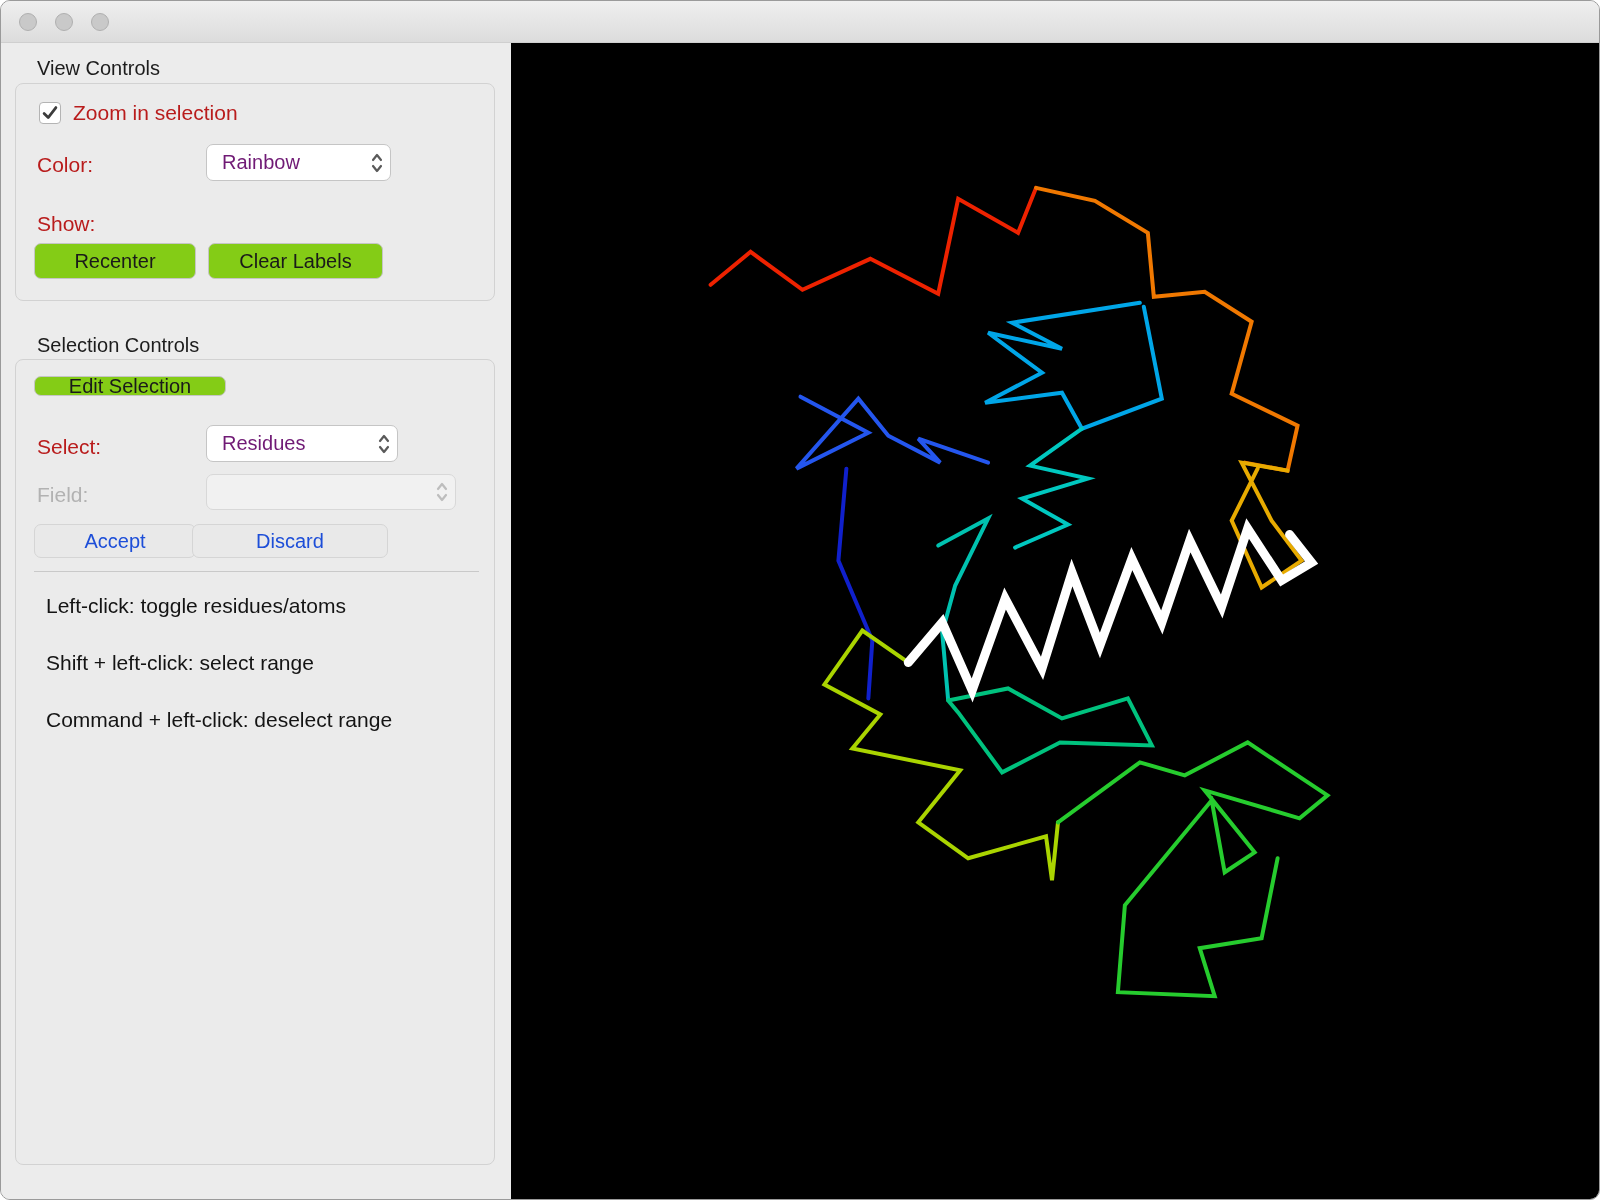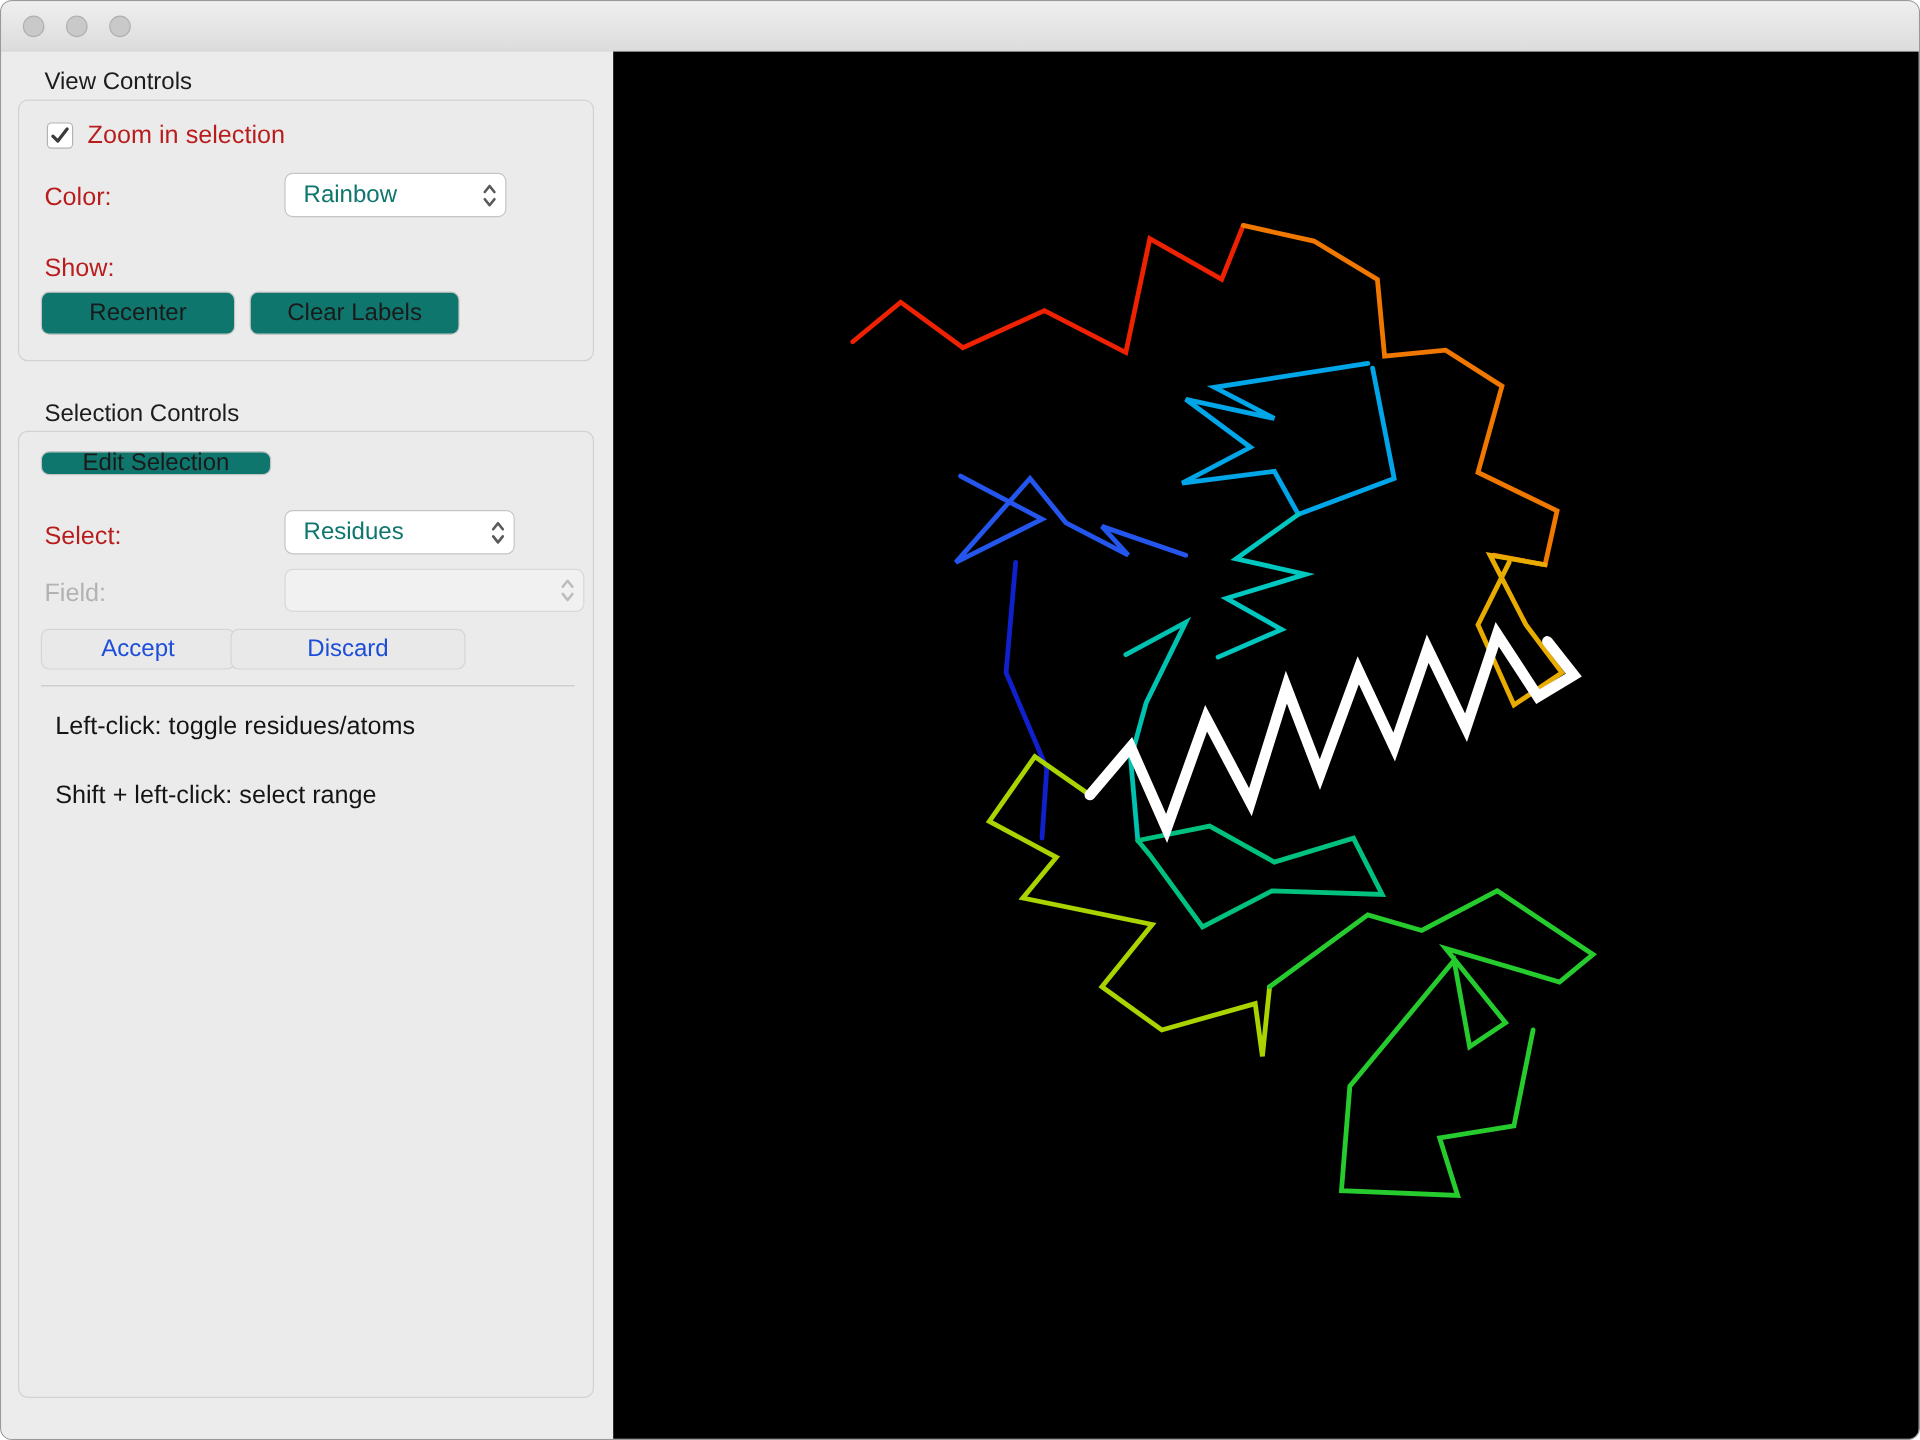--- a/index.html
+++ b/index.html
@@ -15,27 +15,27 @@
   .viewport { position:relative; flex:1; background:#000; }
   .viewport svg { position:absolute; inset:0; width:100%; height:100%; }
 
   .section-title { position:absolute; font-size:20px; color:#1c1c1c; }
   .groupbox { position:absolute; border:1px solid #d2d2d2; border-radius:8px; background:#ebebeb; }
 
   .label { position:absolute; font-size:21px; color:#b91c1c; }
   .label.disabled { color:#b2b2b2; }
 
   .btn { position:absolute; display:flex; align-items:center; justify-content:center;
-         background:#0f766e; border:1px solid #c5c5c5; border-radius:7px;
+         background:#84cc16; border:1px solid #c5c5c5; border-radius:7px;
          font-size:20px; color:#1a1a1a; cursor:default; }
   .btn.disabled { background:#e9e9e9; border-color:#d5d5d5; color:#1d4ed8; }
 
   .popup { position:absolute; display:flex; align-items:center; background:#ffffff;
            border:1px solid #c5c5c5; border-radius:7px; padding:0 30px 0 15px;
-           font-size:20px; color:#0f766e;margin-left:31px; }
+           font-size:20px; color:#701a75; }
   .popup .chev { position:absolute; right:5px; top:50%; transform:translateY(-50%);
                  width:16px; height:26px; }
   .popup .chev path { stroke:#5a5a5a; stroke-width:2.2; fill:none;
                       stroke-linecap:round; stroke-linejoin:round; }
   .popup.disabled { background:#f1f1f1; border-color:#d8d8d8; }
   .popup.disabled .chev path { stroke:#bdbdbd; }
 
   .checkbox { position:absolute; width:22px; height:22px; background:#ffffff;
               border:1px solid #b4b4b4; border-radius:4px; }
   .checkbox svg { width:100%; height:100%; display:none; }
@@ -135,20 +135,21 @@
         </svg>
       </div>
 
       <div class="btn disabled pos-accept">Accept</div>
       <div class="btn disabled pos-discard">Discard</div>
 
       <div class="divider pos-divider"></div>
 
       <div class="help pos-help1">Left-click: toggle residues/atoms</div>
       <div class="help pos-help2">Shift + left-click: select range</div>
+      <div class="help pos-help3">Command + left-click: deselect range</div>
     </div>
 
     <div class="viewport" id="viewport" style="background: rgb(0, 0, 0);">
       <svg id="molecule-svg" viewBox="0 0 1090 1158" preserveAspectRatio="none">
           <polyline points="200,242 240,209 292,247 360,216 428,251 448,156 508,190 526,145" fill="none" stroke="#ee2200" stroke-width="4" stroke-linejoin="miter" stroke-linecap="round"></polyline>
           <polyline points="526,145 585,158 638,190 644,254 695,249 742,279 722,351 788,383 778,428 735,420" fill="none" stroke="#f07800" stroke-width="4" stroke-linejoin="miter" stroke-linecap="round"></polyline>
           <polyline points="778,428 732,420 762,478 792,518 752,545 722,478 748,426" fill="none" stroke="#e8ab00" stroke-width="4" stroke-linejoin="miter" stroke-linecap="round"></polyline>
           <polyline points="630,260 502,280 552,306 478,290 532,330 475,360 552,350 572,386 652,356 634,264" fill="none" stroke="#00a6e8" stroke-width="4" stroke-linejoin="miter" stroke-linecap="round"></polyline>
           <polyline points="572,386 520,423 578,436 512,456 558,482 505,505" fill="none" stroke="#00c8c0" stroke-width="4" stroke-linejoin="miter" stroke-linecap="round"></polyline>
           <polyline points="428,503 478,476 445,543 432,590 438,658" fill="none" stroke="#00c2b0" stroke-width="4" stroke-linejoin="miter" stroke-linecap="round"></polyline>

